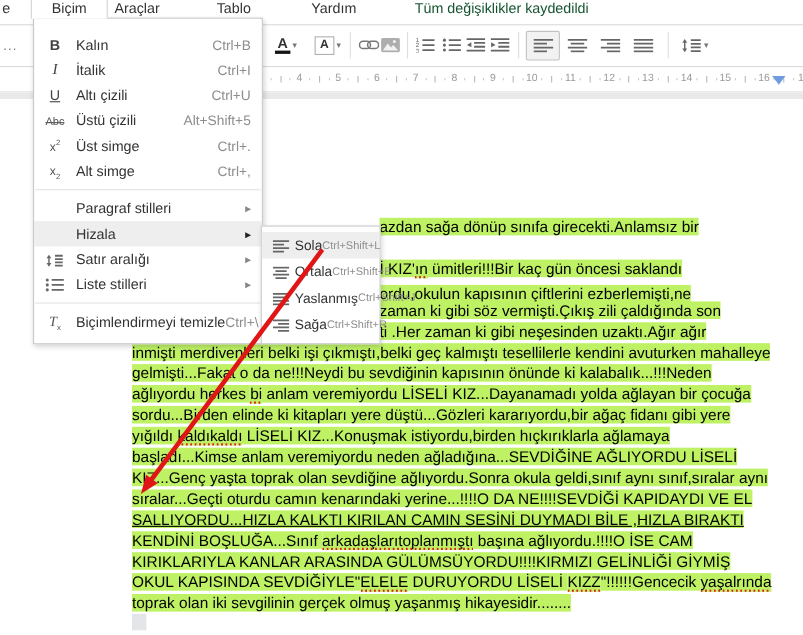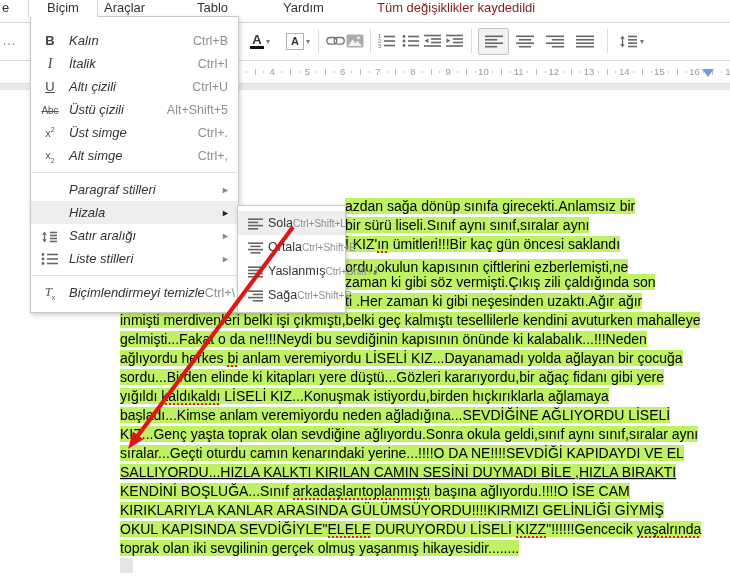--- a/index.html
+++ b/index.html
@@ -3,21 +3,21 @@
 <meta charset="utf-8">
 <style>
   html,body{margin:0;padding:0;}
   body{font-family:"Liberation Sans","DejaVu Sans",sans-serif;background:#fff;}
   .stage{position:relative;width:730px;height:577px;overflow:hidden;background:#fff;}
 
   
   .menubar{position:absolute;top:0;left:0;width:730px;height:17px;font-size:13px;color:#333;z-index:22;}
   .mb-item{position:absolute;top:0;height:16px;line-height:15px;cursor:default;}
   .mb-tab{background:#fff;border-left:1px solid #d4d4d4;border-right:1px solid #d4d4d4;text-align:center;}
-  .mb-status{color:#7f1d1d;}
+  .mb-status{color:#14532d;}
 
   
   .toolbar{position:absolute;top:22px;left:0;width:730px;height:37px;background:#fff;border-top:1px solid #dadada;border-bottom:1px solid #dadada;z-index:5;}
   .tb{position:absolute;top:4px;height:28px;display:flex;align-items:center;justify-content:center;}
   .tbsep{position:absolute;top:6px;width:1px;height:24px;background:#ddd;}
   .caret{font-size:8px;color:#777;margin-left:2px;}
   .tc-A{font-weight:bold;font-size:13px;color:#333;line-height:11px;}
   .tc-bar{width:14px;height:3px;background:#151515;margin-top:1px;}
   .hl-box{width:16px;height:15px;border:1px solid #b0b0b0;display:flex;align-items:center;justify-content:center;font-weight:bold;font-size:11px;color:#333;}
   .tb-active{border:1px solid #c2c2c2;border-radius:2px;background:#f2f2f2;}
@@ -29,21 +29,21 @@
   .rbar{position:absolute;top:7px;width:1px;height:6px;background:#b8b8b8;}
   .rdot{position:absolute;top:9px;width:1px;height:2px;background:#c8c8c8;}
   .rtri{position:absolute;top:7px;width:0;height:0;border-left:6px solid transparent;border-right:6px solid transparent;border-top:8px solid #6f9be0;}
   .pagegap{position:absolute;top:84px;left:0;width:730px;height:6px;background:#e9e9e9;}
 
   
   .menu{position:absolute;left:30px;top:16px;width:207px;background:#fff;border:1px solid #c9c9c9;box-shadow:1px 2px 5px rgba(0,0,0,.2);padding:12px 0 8px 0;z-index:20;}
   .mrow{height:23px;display:flex;align-items:center;font-size:13px;color:#333;cursor:default;}
   .mrow.hlrow{background:#eee;}
   .micon{width:38px;text-align:center;color:#555;flex:none;}
-  .mlabel{flex:1;white-space:nowrap;font-style:italic;}
+  .mlabel{flex:1;white-space:nowrap;}
   .mshort{color:#8e8e8e;padding-right:10px;font-size:12.5px;}
   .marrow{padding-right:8px;font-size:9px;color:#888;}
   .hlrow .marrow{color:#222;}
   .msep{border-top:1px solid #e3e3e3;margin:5px 1px;}
 
   .submenu{position:absolute;left:237px;top:205px;width:107px;background:#fff;border:1px solid #c9c9c9;box-shadow:1px 2px 5px rgba(0,0,0,.2);padding:5px 0;z-index:21;}
   .srow{height:24px;display:flex;align-items:center;font-size:12.5px;color:#333;cursor:default;}
   .srow.hlrow{background:#eee;}
   .sicon{width:26px;text-align:center;flex:none;padding-left:4px;}
   .slabel{flex:1;white-space:nowrap;}
@@ -284,21 +284,21 @@
       <span class="rdot" style="left: 703.4px;"></span>
       <span class="rbar" style="left: 712.2px;"></span>
       <span class="rdot" style="left: 721px;"></span>
       <span class="rtri" style="left: 702px;"></span>
       <span class="rnum" style="left: 722px;">1</span>
     </div>
   <div class="pagegap"></div>
 
   <div id="doc">
       <div class="docline" style="top: 197px;"><span class="spacer"></span><span class="hl">azdan sağa dönüp sınıfa girecekti.Anlamsız bir</span></div>
-      <div class="docline" style="top: 216px;"><span class="spacer"></span><span class="hl">bir sürü liseli.Sınıf aynı sınıf,sıralar aynı</span></div>
+      <div class="docline" style="top: 216px;"><span class="spacer"></span></div>
       <div class="docline" style="top: 235px;"><span class="spacer"></span><span class="hl">İ KIZ'</span><span class="hl sq">ın</span><span class="hl"> ümitleri!!!Bir kaç gün öncesi saklandı</span></div>
       <div class="docline" style="top: 258px;"><span class="spacer"></span><span class="hl">ordu,okulun kapısının çiftlerini ezberlemişti,ne</span></div>
       <div class="docline" style="top: 273px;"><span class="spacer"></span><span class="hl">zaman ki gibi söz vermişti.Çıkış zili çaldığında son</span></div>
       <div class="docline" style="top: 292px;"><span class="spacer"></span><span class="hl">ti .Her zaman ki gibi neşesinden uzaktı.Ağır ağır</span></div>
       <div class="docline" style="top: 311px;"><span class="hl">inmişti merdivenleri belki işi çıkmıştı,belki geç kalmıştı tesellilerle kendini avuturken mahalleye</span></div>
       <div class="docline" style="top: 330px;"><span class="hl">gelmişti...Fakat o da ne!!!Neydi bu sevdiğinin kapısının önünde ki kalabalık...!!!Neden</span></div>
       <div class="docline" style="top: 349px;"><span class="hl">ağlıyordu herkes </span><span class="hl sq">bi</span><span class="hl"> anlam veremiyordu LİSELİ KIZ...Dayanamadı yolda ağlayan bir çocuğa</span></div>
       <div class="docline" style="top: 368px;"><span class="hl">sordu...Birden elinde ki kitapları yere düştü...Gözleri kararıyordu,bir ağaç fidanı gibi yere</span></div>
       <div class="docline" style="top: 387px;"><span class="hl">yığıldı </span><span class="hl sq">kaldıkaldı</span><span class="hl"> LİSELİ KIZ...Konuşmak istiyordu,birden hıçkırıklarla ağlamaya</span></div>
       <div class="docline" style="top: 406px;"><span class="hl">başladı...Kimse anlam veremiyordu neden ağladığına...SEVDİĞİNE AĞLIYORDU LİSELİ</span></div>

